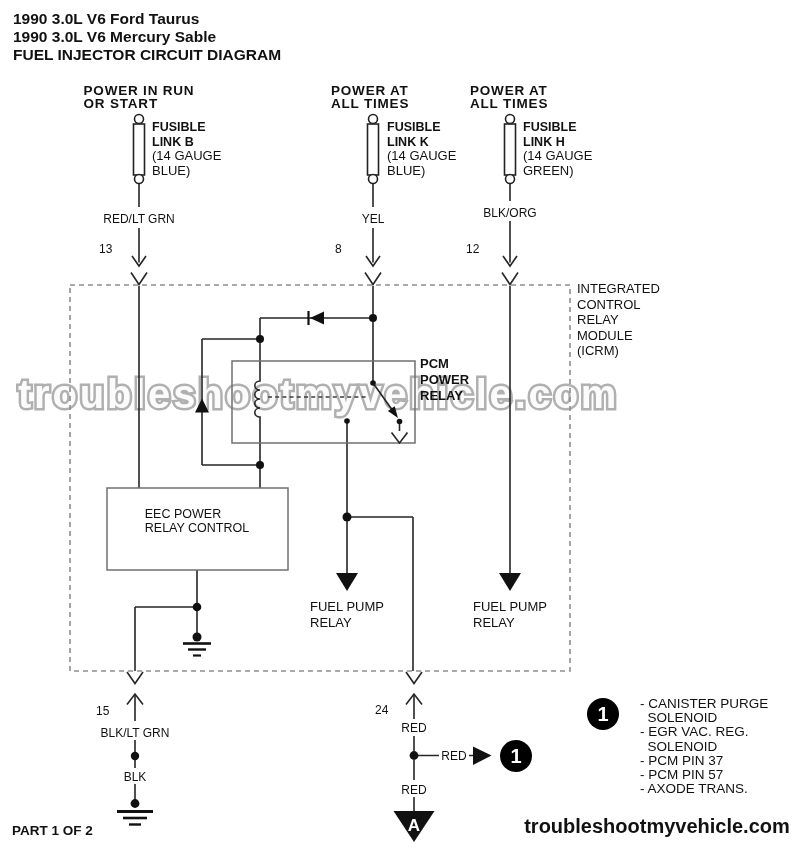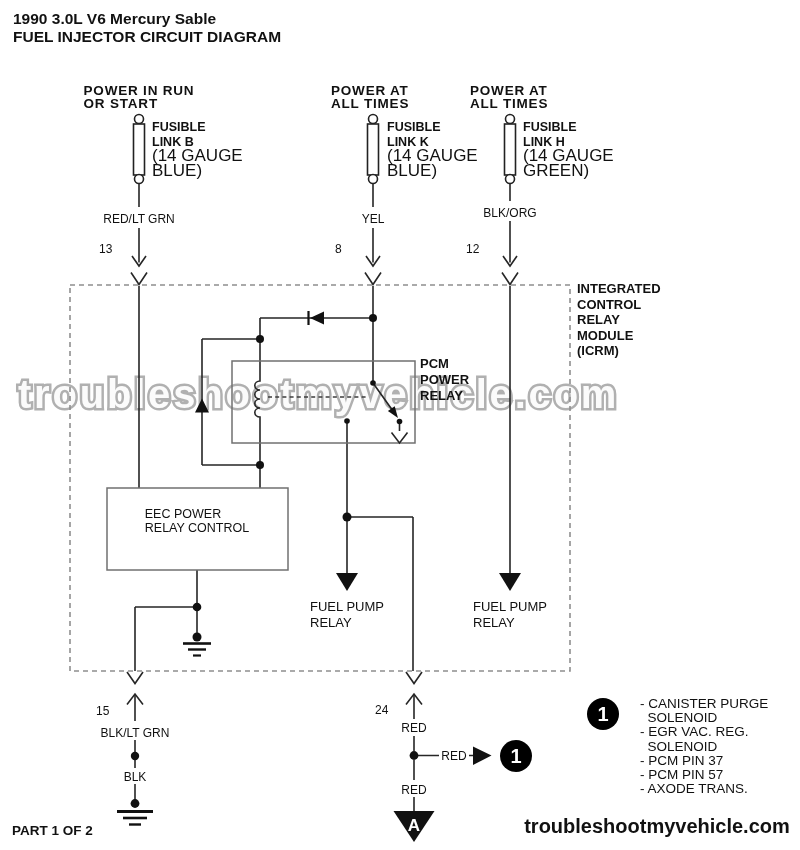--- a/index.html
+++ b/index.html
@@ -5,23 +5,23 @@
   html,body{margin:0;padding:0}
   #page{position:relative;width:800px;height:850px;background:#fff;font-family:"Liberation Sans",sans-serif;color:#111;overflow:hidden}
   .abs{position:absolute}
   .ctr{position:absolute;transform:translateX(-50%);white-space:pre-line}
   .b{font-weight:bold}
   .pin{position:absolute;width:30px;text-align:left;font-size:12px}
   .title{font-size:15.5px;font-weight:bold;line-height:18px}
   .power{font-size:13.5px;font-weight:bold;line-height:13.4px;letter-spacing:0.8px}
   .pwleft{position:absolute;font-size:13.5px;font-weight:bold;line-height:13.4px;letter-spacing:0.8px;white-space:pre-line}
   .linkname{font-size:12.5px;font-weight:bold;line-height:14.5px;white-space:pre-line}
-  .linkspec{font-size:17px;line-height:14.5px;white-space:pre-line}
+  .linkspec{font-size:13px;line-height:14.5px;white-space:pre-line}
   .wire{font-size:12px}
-  .icrm{font-size:13px;font-weight:bold;line-height:15.5px;white-space:pre-line}
+  .icrm{font-size:13px;font-weight:normal;line-height:15.5px;white-space:pre-line}
   .pcm{font-size:13px;font-weight:bold;line-height:16px;white-space:pre-line}
   .eec{font-size:12.5px;line-height:13.5px}
   .fpr{font-size:13px;line-height:15.5px}
   .legendtxt{position:absolute;font-size:13.5px;line-height:14.2px;white-space:pre}
   .refcircle{position:absolute;width:32px;height:32px;border-radius:50%;background:#000;color:#fff;font-weight:bold;font-size:20px;display:flex;align-items:center;justify-content:center}
   .brand{font-size:20px;font-weight:bold}
   .part{font-size:13.5px;font-weight:bold}
   svg{position:absolute;left:0;top:0}
   #wm-text{font-family:"Liberation Sans",sans-serif;font-size:40px;font-weight:bold;letter-spacing:2.8px}
 </style>
@@ -114,20 +114,21 @@
       <line x1="193" y1="655.5" x2="201" y2="655.5" stroke-width="2.2"></line>
     </g>
     <g stroke="#111">
       <line x1="117" y1="811.5" x2="153" y2="811.5" stroke-width="3"></line>
       <line x1="123" y1="818" x2="147" y2="818" stroke-width="2.6"></line>
       <line x1="129" y1="824.5" x2="141" y2="824.5" stroke-width="2.4"></line>
     </g>
   </svg>
 
   <div class="abs" style="left:13px;top:10px">
+    <div class="title">1990 3.0L V6 Ford Taurus</div>
     <div class="title">1990 3.0L V6 Mercury Sable</div>
     <div class="title">FUEL INJECTOR CIRCUIT DIAGRAM</div>
   </div>
 
   <div class="ctr power" style="left:139px;top:84px">POWER IN RUN
 OR START</div>
   <div class="pwleft" style="left:331px;top:84px">POWER AT
 ALL TIMES</div>
   <div class="pwleft" style="left:470px;top:84px">POWER AT
 ALL TIMES</div>

